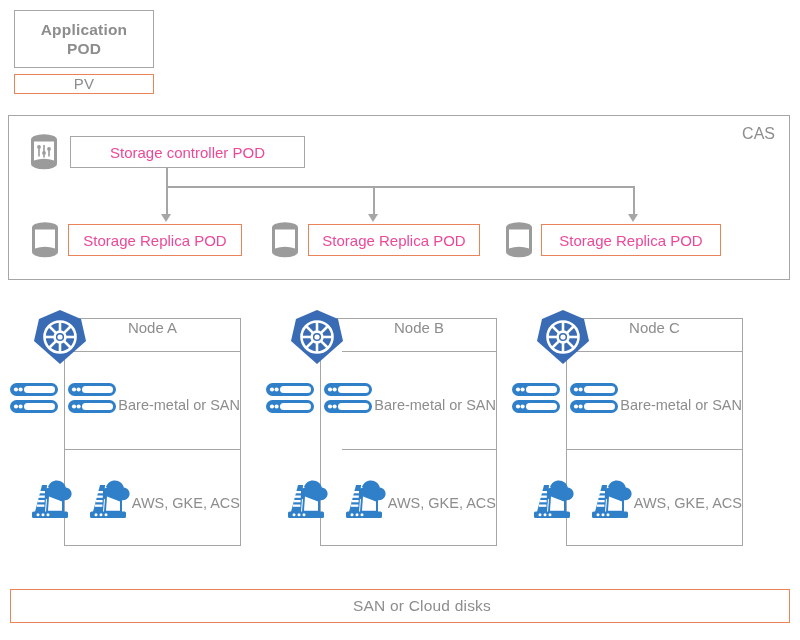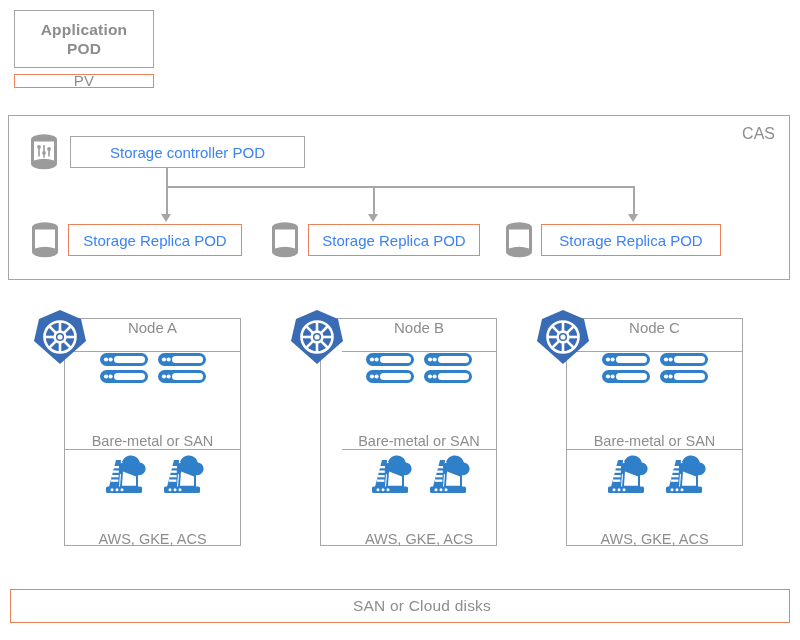--- a/index.html
+++ b/index.html
@@ -47,21 +47,21 @@
   }
 
   
   #app-pod {
     left: 14px; top: 10px; width: 140px; height: 58px;
   }
   #app-pod .plain-label { font-size: 15.5px; font-weight: bold; }
 
   
   #pv-box {
-    left: 14px; top: 74px; width: 140px; height: 14px;
+    left: 14px; top: 74px; width: 140px; height: 20px;
   }
 
   
   #cas-box {
     left: 8px; top: 115px; width: 782px; height: 165px;
   }
   #cas-title {
     position: absolute;
     right: 14px;
     top: 9px;
@@ -75,21 +75,21 @@
     left: 70px; top: 136px; width: 235px; height: 32px;
   }
   .replica-box {
     top: 224px; height: 32px;
   }
   #replica-box-0 { left: 68px;  width: 174px; }
   #replica-box-1 { left: 308px; width: 172px; }
   #replica-box-2 { left: 541px; width: 180px; }
 
   .pod-text {
-    color: #3b82f6;
+    color: #ec4899;
     font-size: 15px;
     white-space: nowrap;
   }
 
   
   .cyl {
     position: absolute;
     width: 30px;
     height: 38px;
   }
@@ -132,23 +132,23 @@
     border-bottom: 1.6px solid #a6a6a6;
     display: flex;
     align-items: flex-start;
     justify-content: center;
     color: #8d8d8d;
     font-size: 15px;
   }
   .node-section {
     height: 97px;
     display: flex;
-    flex-direction: column;
+    flex-direction: row;
     align-items: center;
-    justify-content: space-between;
+    justify-content: flex-end;
   }
   .node-section.divider {
     border-bottom: 1.6px solid #a6a6a6;
   }
   .node-section-label {
     color: #8d8d8d;
     font-size: 14.5px;
     margin-top: 8px;
     white-space: nowrap;
   }

